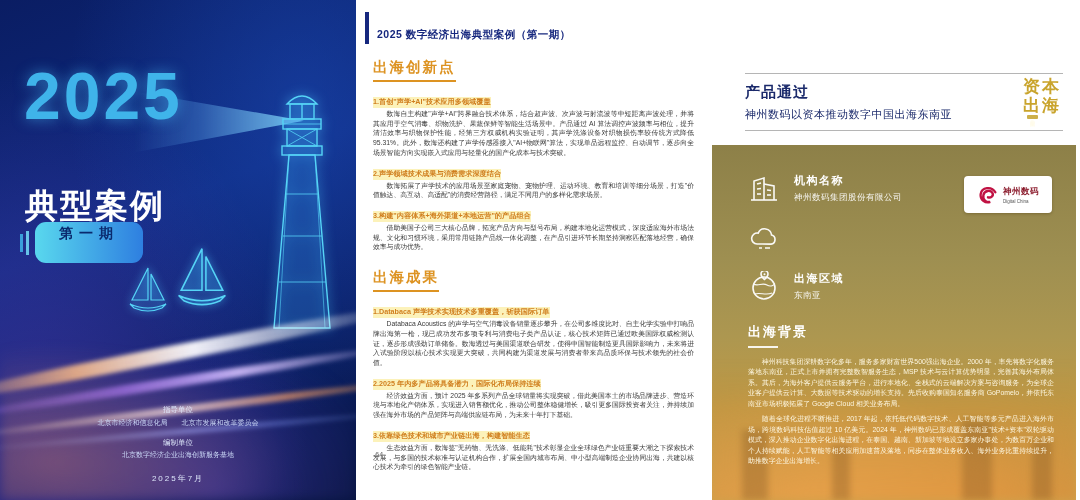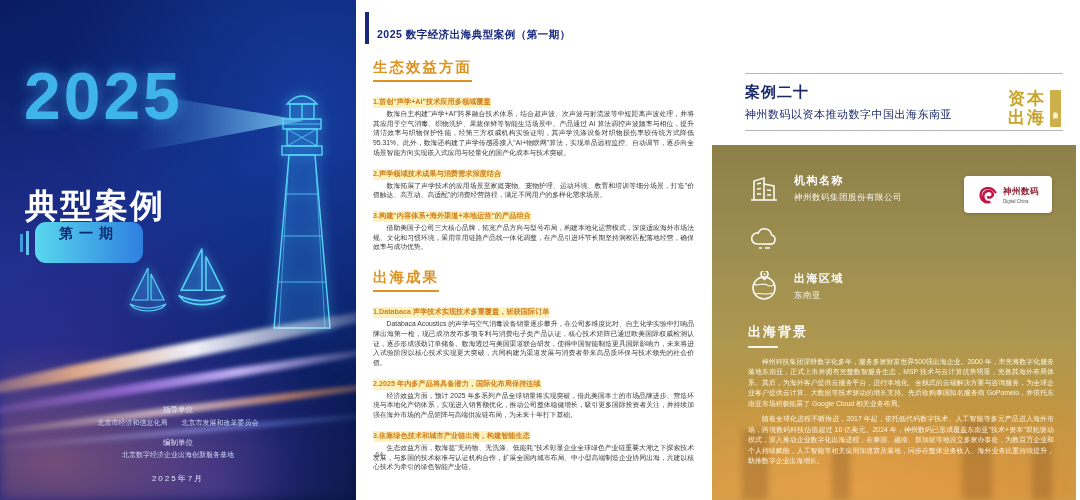--- a/index.html
+++ b/index.html
@@ -69,21 +69,21 @@
   .item-body { font-size:6.8px; color:#3a3a3a; line-height:1.44; text-align:justify;
         text-indent:2em; margin-bottom:4px; }
   .page-num { position:absolute; left:15px; bottom:42px; font-size:7px; color:#666; }
 
   
   .case { position:absolute; left:712px; top:0; width:368px; height:500px; background:#ffffff; }
   .case-header { position:absolute; left:33px; width:318px; top:73px; height:58px;
         border-top:1px solid #b5b5b5; border-bottom:1px solid #b5b5b5; padding-top:9px; }
   .case-no { font-size:15px; font-weight:bold; color:#1b2a6b; letter-spacing:1px; }
   .case-title { font-size:11px; color:#1b2a6b; margin-top:5px; letter-spacing:.5px; }
-  .badge { position:absolute; right:2px; top:16px; display:flex; }
+  .badge { position:absolute; right:2px; top:4px; display:flex;flex-direction:column; }
   .badge-chars { font-size:17px; font-weight:bold; color:#c9a42c; line-height:1.1;
         letter-spacing:2px; text-align:center; }
   .badge-strip { width:11px; margin-left:4px; background:#cdb04a; border-radius:1px;
         color:#fffbe8; writing-mode:vertical-rl; font-size:5px; letter-spacing:1px;
         display:flex; align-items:center; justify-content:center; }
   .gold-card { position:absolute; left:0; top:145px; width:364px; height:355px; overflow:hidden;
         background:linear-gradient(180deg,#8d8048 0%, #9e8f51 32%, #ad9750 54%, #c09a45 74%, #d0a14b 100%);padding-left:16px; }
   .city { position:absolute; left:0; right:0; bottom:0; height:140px; filter:blur(4px);
         background:
          radial-gradient(ellipse at 25% 105%, rgba(250,170,80,.55), transparent 60%),
@@ -174,21 +174,21 @@
   </div>
 </div>
 
 <div class="page">
   <div class="page-header">
     <div class="ph-bar"></div>
     <div class="ph-text">2025 数字经济出海典型案例（第一期）</div>
   </div>
 
   <div class="content">
-    <div class="sec-head">生态效益方面</div>
+    <div class="sec-head">出海创新点</div>
     <div>
       <span class="item-title">1.首创"声学+AI"技术应用多领域覆盖</span>
       <p class="item-body">数海自主构建"声学+AI"跨界融合技术体系，结合超声波、次声波与射流波等中短距离声波处理，并将其应用于空气消毒、织物洗护、果蔬保鲜等智能生活场景中。产品通过 AI 算法调控声波频率与相位，提升清洁效率与织物保护性能，经第三方权威机构实验证明，其声学洗涤设备对织物损伤率较传统方式降低 95.31%。此外，数海还构建了声学传感器接入"AI+物联网"算法，实现单品远程监控、自动调节，逐步向全场景智能方向实现嵌入式应用与轻量化的国产化成本与技术突破。</p>
     </div>
     <div>
       <span class="item-title">2.声学领域技术成果与消费需求深度结合</span>
       <p class="item-body">数海拓展了声学技术的应用场景至家庭宠物、宠物护理、运动环境、教育和培训等细分场景，打造"价值触达、高互动、高适配"的消费经营路径，满足不同用户的多样化需求场景。</p>
     </div>
     <div>
       <span class="item-title">3.构建"内容体系+海外渠道+本地运营"的产品组合</span>
@@ -208,21 +208,21 @@
       <span class="item-title">3.依靠绿色技术和城市产业链出海，构建智能生态</span>
       <p class="item-body">生态效益方面，数海签"无药物、无洗涤、低能耗"技术彰显企业全球绿色产业链重要大潮之下探索技术发展，与多国的技术标准与认证机构合作，扩展全国内城市布局、中小型高端制造企业协同出海，共建以核心技术为牵引的绿色智能产业链。</p>
     </div>
   </div>
 
   <div class="page-num">-64-</div>
 </div>
 
 <div class="case">
   <div class="case-header">
-    <div class="case-no">案例二十</div>
+    <div class="case-no">产品通过</div>
     <div class="case-title">神州数码以资本推动数字中国出海东南亚</div>
     <div class="badge">
       <div class="badge-chars">
         <div>资本</div>
         <div>出海</div>
       </div>
       <div class="badge-strip">典型案例</div>
     </div>
   </div>
 

